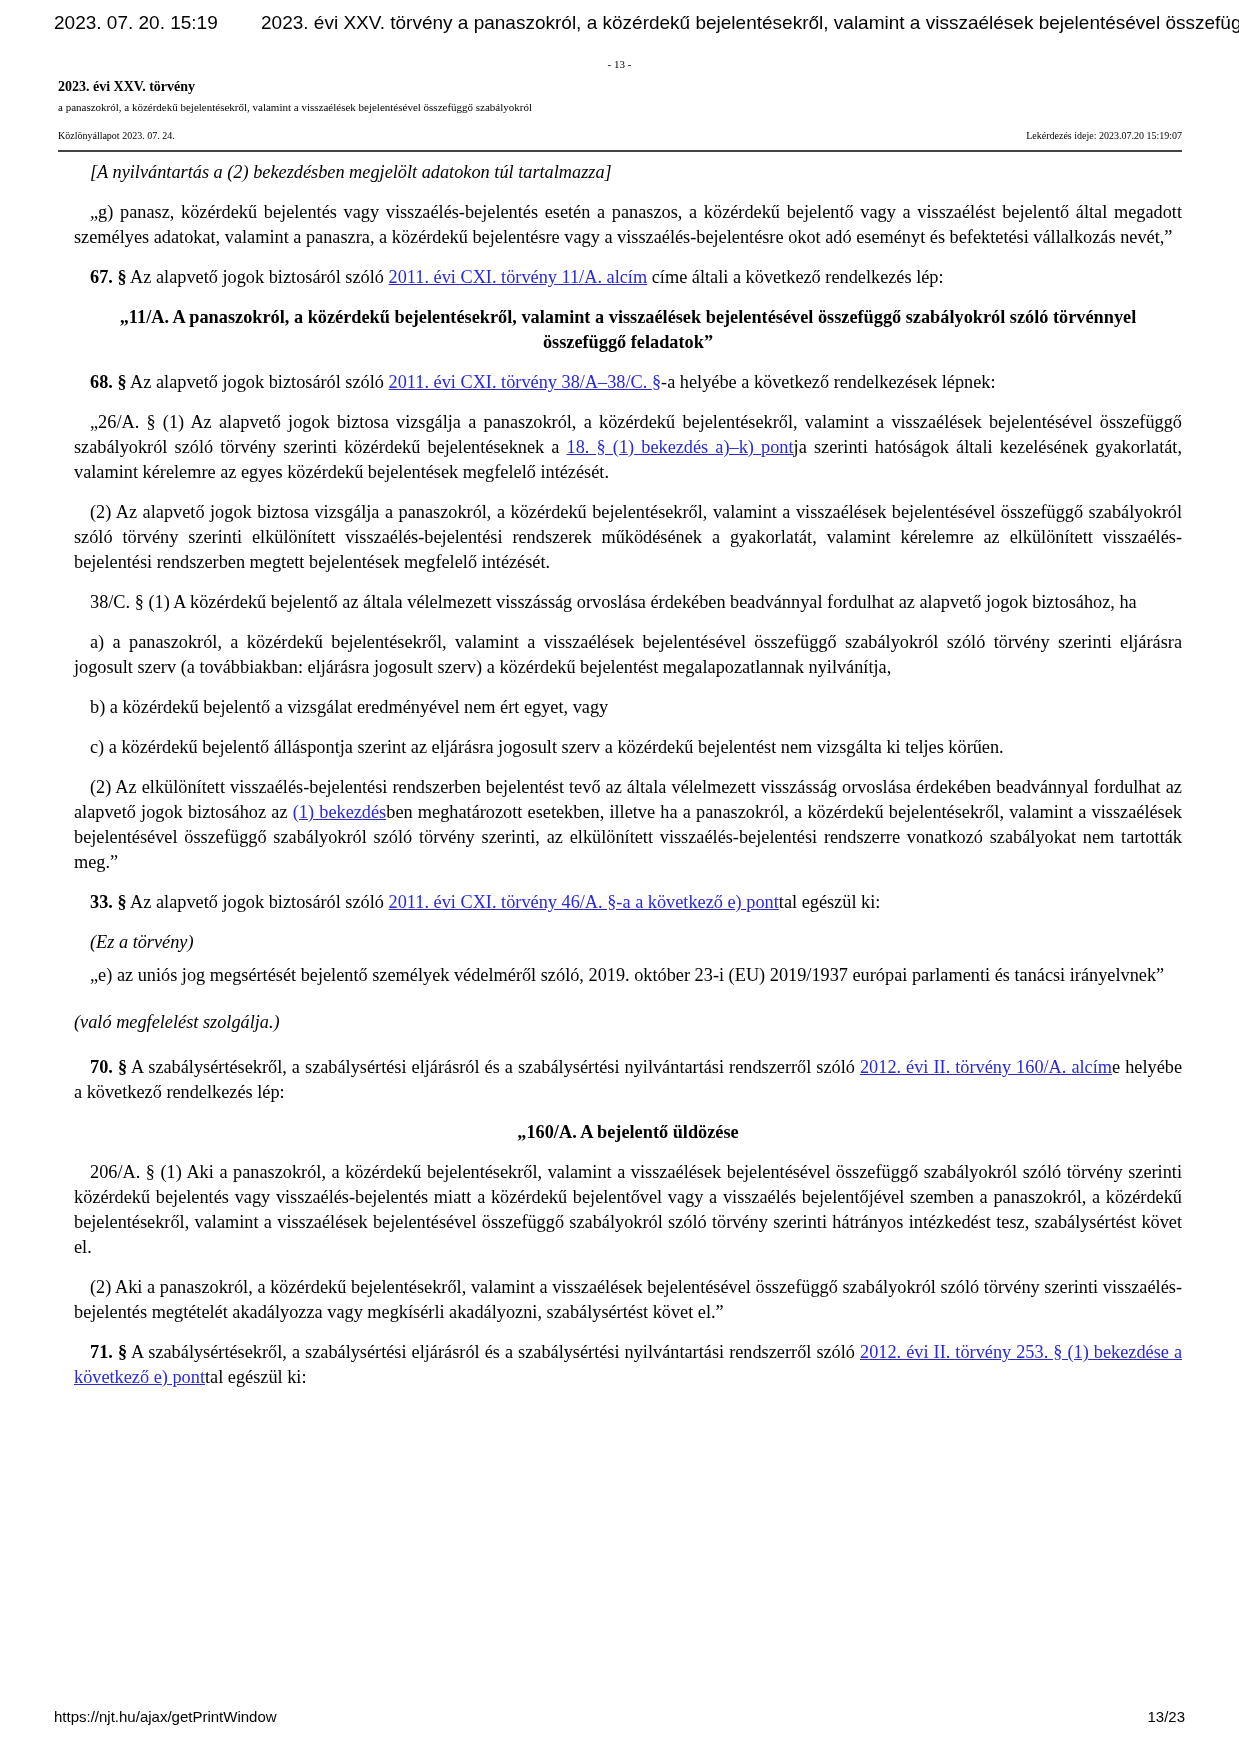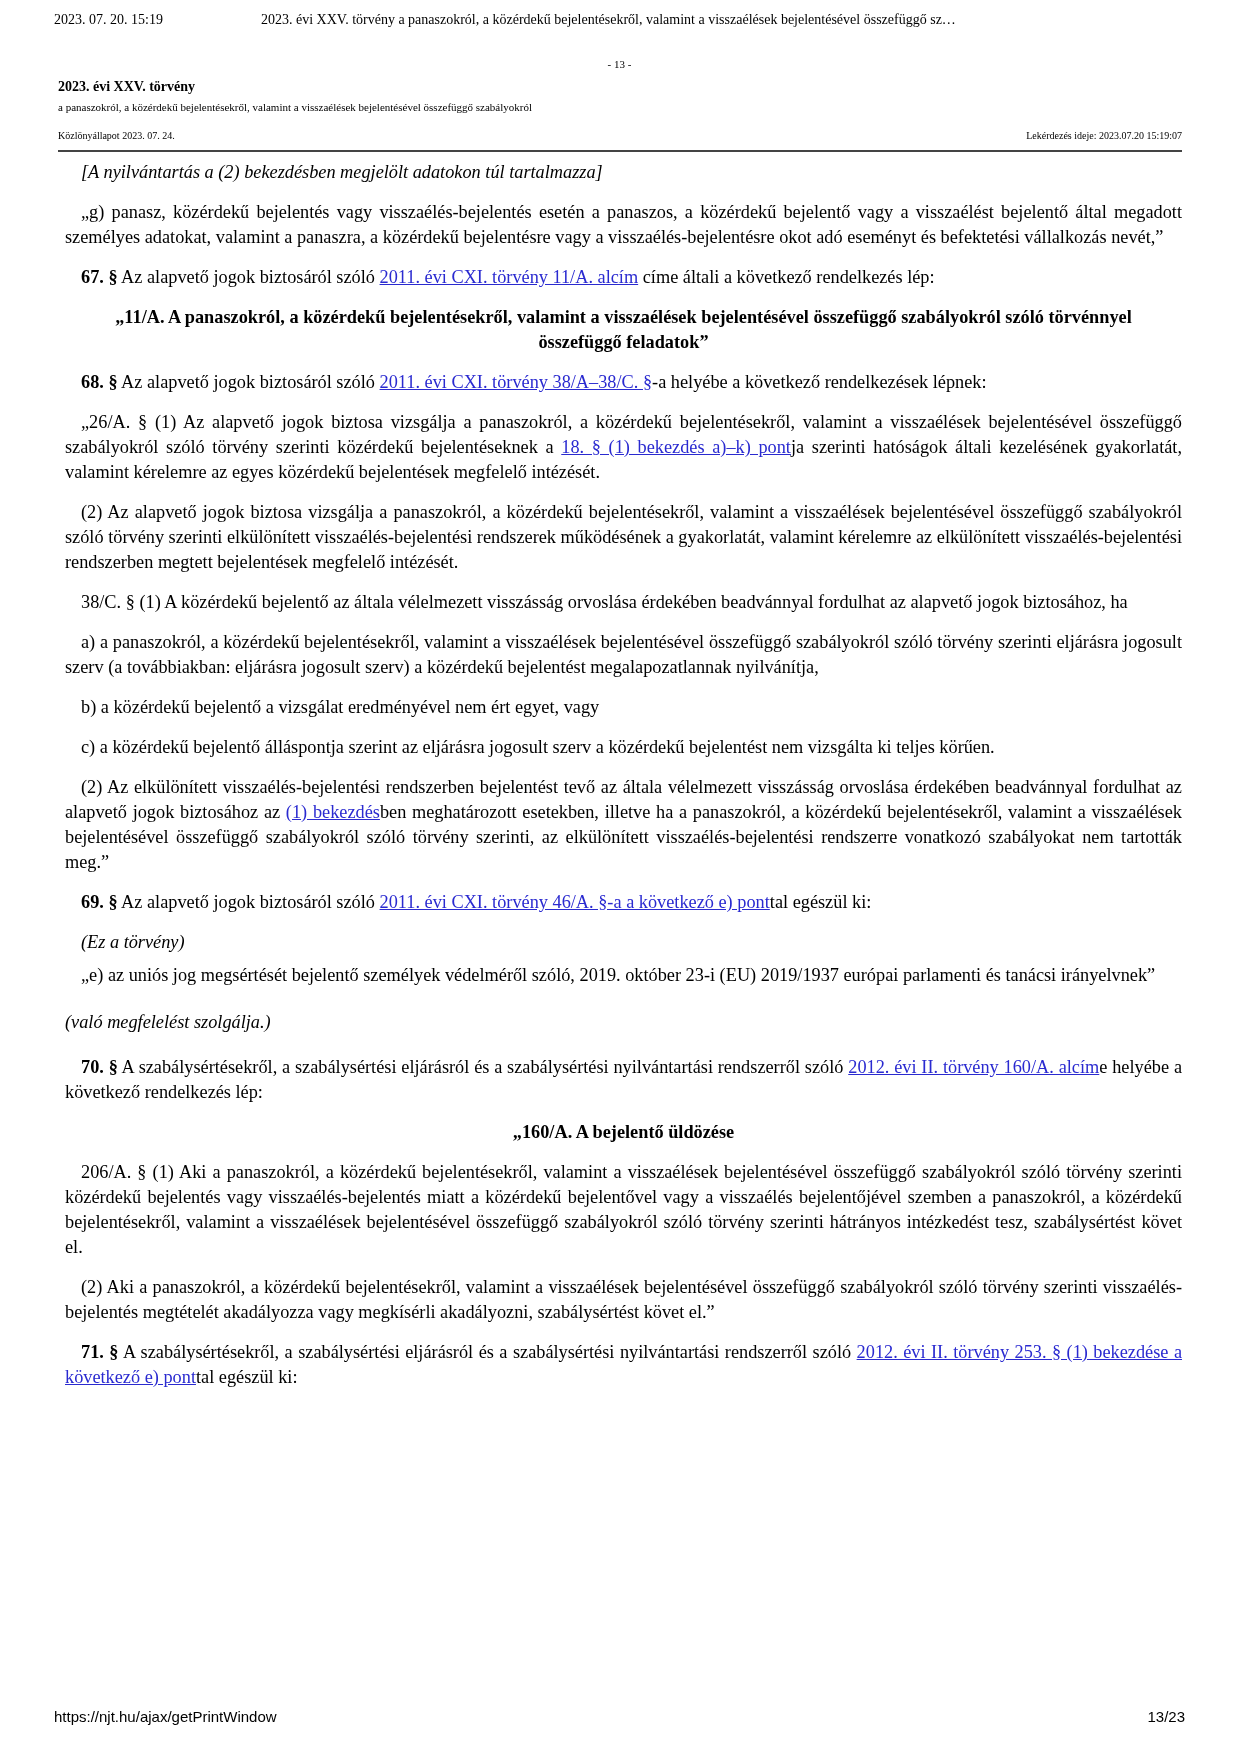--- a/index.html
+++ b/index.html
@@ -1,35 +1,35 @@
 <!DOCTYPE html>
 <html><head>
 <meta charset="utf-8">
 <style>
   html, body { margin: 0; padding: 0; background: #ffffff; }
   body { width: 1239px; height: 1754px; position: relative; overflow: hidden; color: #000; }
   .browser-header {
     position: absolute; left: 0; top: 0; width: 1144px; height: 40px;
-    font-family: Liberation Serif, serif; font-size: 14px;
+    font-family: Liberation Sans, sans-serif; font-size: 19px;
   }
   .bh-date { position: absolute; left: 54px; top: 12px; }
   .bh-title { position: absolute; left: 261px; top: 12px; white-space: nowrap; }
   .page-num { position: absolute; left: 0; width: 1239px; top: 58px; text-align: center;
     font-family: "Liberation Serif", serif; font-size: 11px; }
   .doc-head { position: absolute; left: 58px; top: 76px; width: 1124px; font-family: "Liberation Serif", serif; }
   .doc-title { font-size: 14px; font-weight: bold; line-height: 22px; }
   .doc-subtitle { font-size: 11px; line-height: 18px; }
   .doc-meta { position: relative; margin-top: 14px; height: 20px; font-size: 10px; border-bottom: 2px solid #444; }
   .doc-meta .left { position: absolute; left: 0; top: 0; }
   .doc-meta .right { position: absolute; right: 0; top: 0; }
   .content {
     position: absolute; left: 58px; top: 160px; width: 1124px;
     font-family: "Liberation Serif", serif; font-size: 18.3px; line-height: 25px;
   }
-  .content p { margin: 0 0 15px 7px; text-indent: 16px; text-align: justify; }
+  .content p { margin: 0 0 15px 16px; text-indent: 16px; text-align: justify; }
   .content p.noj { text-align: left; }
   .content p.it { font-style: italic; }
   .content p.noindent { text-indent: 0; }
   .content p.center { text-align: center; text-indent: 0; font-weight: bold; }
   .content a { color: #1a0dab; text-decoration: underline; color: #2a2ad0; }
   .content b { font-weight: bold; }
   .footer { position: absolute; left: 0; top: 1708px; width: 1239px; font-family: "Liberation Sans", sans-serif; font-size: 15px; }
   .footer .url { position: absolute; left: 54px; }
   .footer .pg { position: absolute; right: 54px; }
 </style>
@@ -71,21 +71,21 @@
   <p>(2) Az alapvető jogok biztosa vizsgálja a panaszokról, a közérdekű bejelentésekről, valamint a visszaélések bejelentésével összefüggő szabályokról szóló törvény szerinti elkülönített visszaélés-bejelentési rendszerek működésének a gyakorlatát, valamint kérelemre az elkülönített visszaélés-bejelentési rendszerben megtett bejelentések megfelelő intézését.</p>
   <p>38/C. § (1) A közérdekű bejelentő az általa vélelmezett visszásság orvoslása érdekében beadvánnyal fordulhat az alapvető jogok biztosához, ha</p>
   <p>a) a panaszokról, a közérdekű bejelentésekről, valamint a visszaélések bejelentésével összefüggő szabályokról szóló törvény szerinti eljárásra jogosult szerv (a továbbiakban: eljárásra jogosult szerv) a közérdekű bejelentést megalapozatlannak nyilvánítja,</p>
   <p>b) a közérdekű bejelentő a vizsgálat eredményével nem ért egyet, vagy</p>
   <p>c) a közérdekű bejelentő álláspontja szerint az eljárásra jogosult szerv a közérdekű bejelentést nem vizsgálta ki teljes körűen.</p>
   <p>
     <span>(2) Az elkülönített visszaélés-bejelentési rendszerben bejelentést tevő az általa vélelmezett visszásság orvoslása érdekében beadvánnyal fordulhat az alapvető jogok biztosához az </span><a>(1) bekezdés</a><span>ben meghatározott esetekben, illetve ha a panaszokról, a közérdekű bejelentésekről, valamint a visszaélések bejelentésével összefüggő szabályokról szóló törvény szerinti, az elkülönített visszaélés-bejelentési rendszerre vonatkozó szabályokat nem tartották meg.”</span>
   </p>
 
   <p class="noj">
-    <b>69. §</b><span> Az alapvető jogok biztosáról szóló </span><a>2011. évi CXI. törvény 46/A. §-a a következő e) pont</a><span>tal egészül ki:</span>
+    <b>33. §</b><span> Az alapvető jogok biztosáról szóló </span><a>2011. évi CXI. törvény 46/A. §-a a következő e) pont</a><span>tal egészül ki:</span>
   </p>
   <p class="it noj" style="margin-bottom:8px;">(Ez a törvény)</p>
   <p class="noj" style="margin-bottom:22px;">„e) az uniós jog megsértését bejelentő személyek védelméről szóló, 2019. október 23-i (EU) 2019/1937 európai parlamenti és tanácsi irányelvnek”</p>
   <p class="it noindent noj" style="margin-bottom:20px;">(való megfelelést szolgálja.)</p>
 
   <p>
     <b>70. §</b><span> A szabálysértésekről, a szabálysértési eljárásról és a szabálysértési nyilvántartási rendszerről szóló </span><a>2012. évi II. törvény 160/A. alcím</a><span>e helyébe a következő rendelkezés lép:</span>
   </p>
   <p class="center">„160/A. A bejelentő üldözése</p>
 

